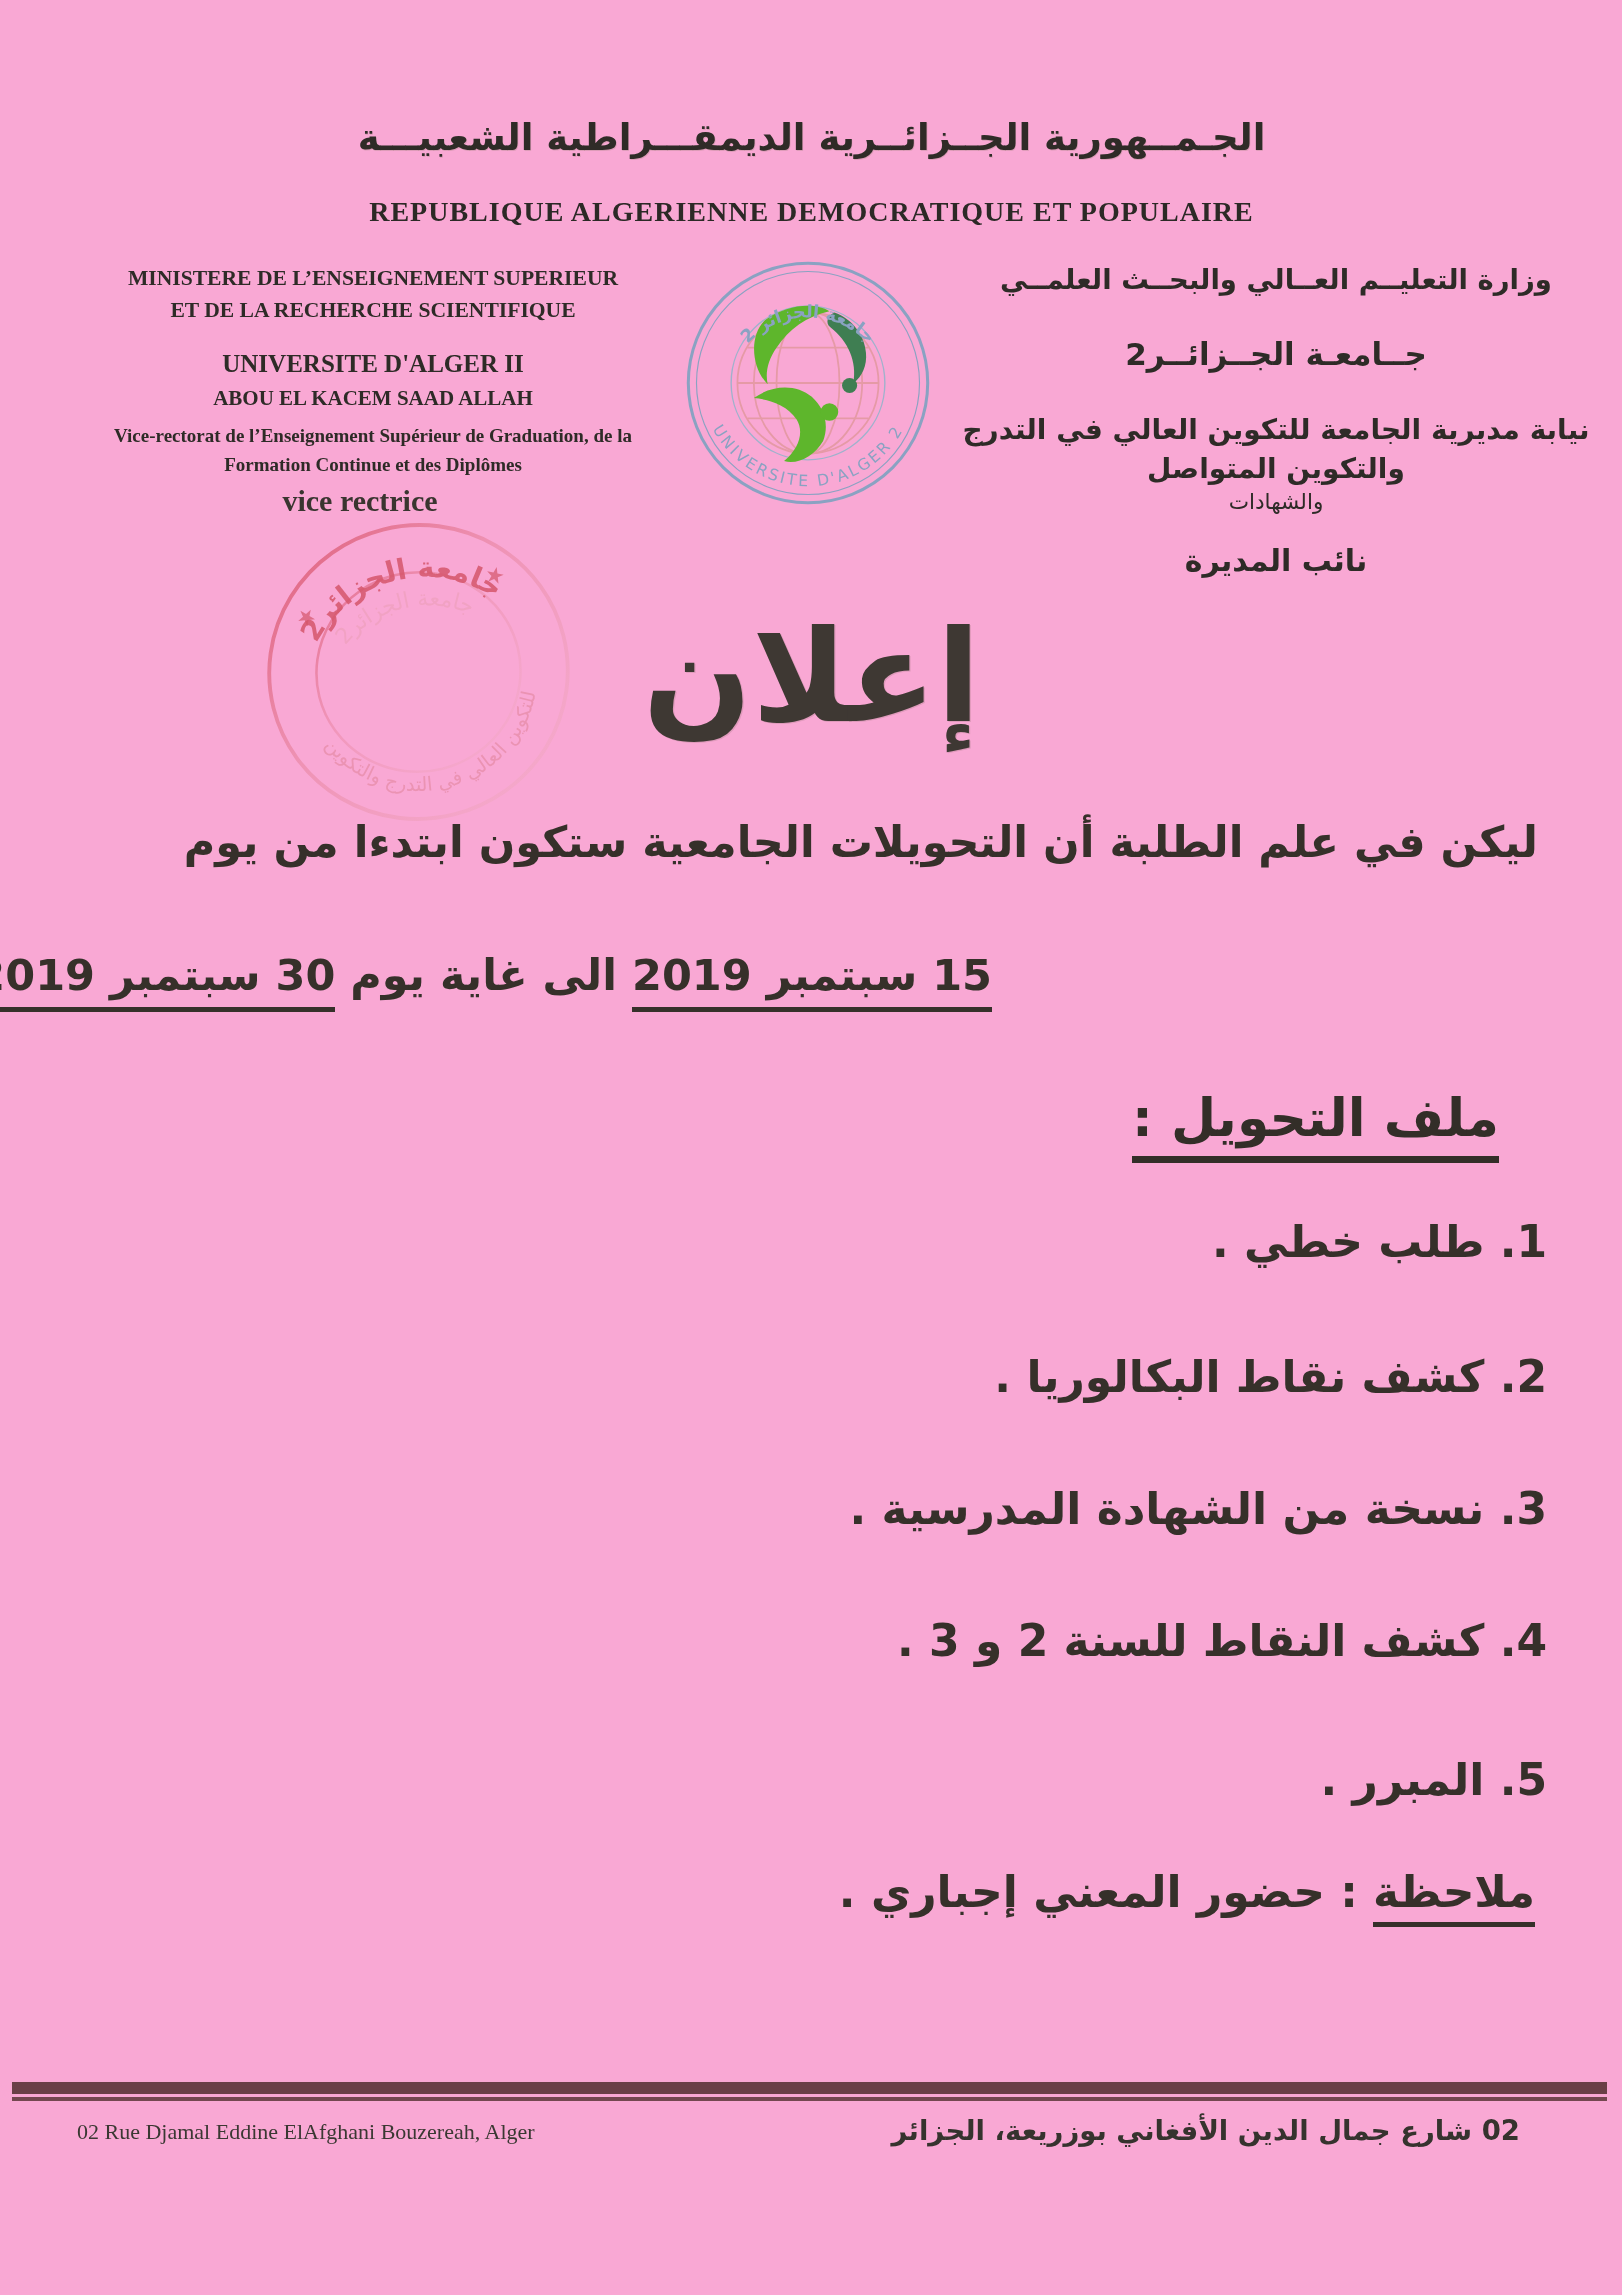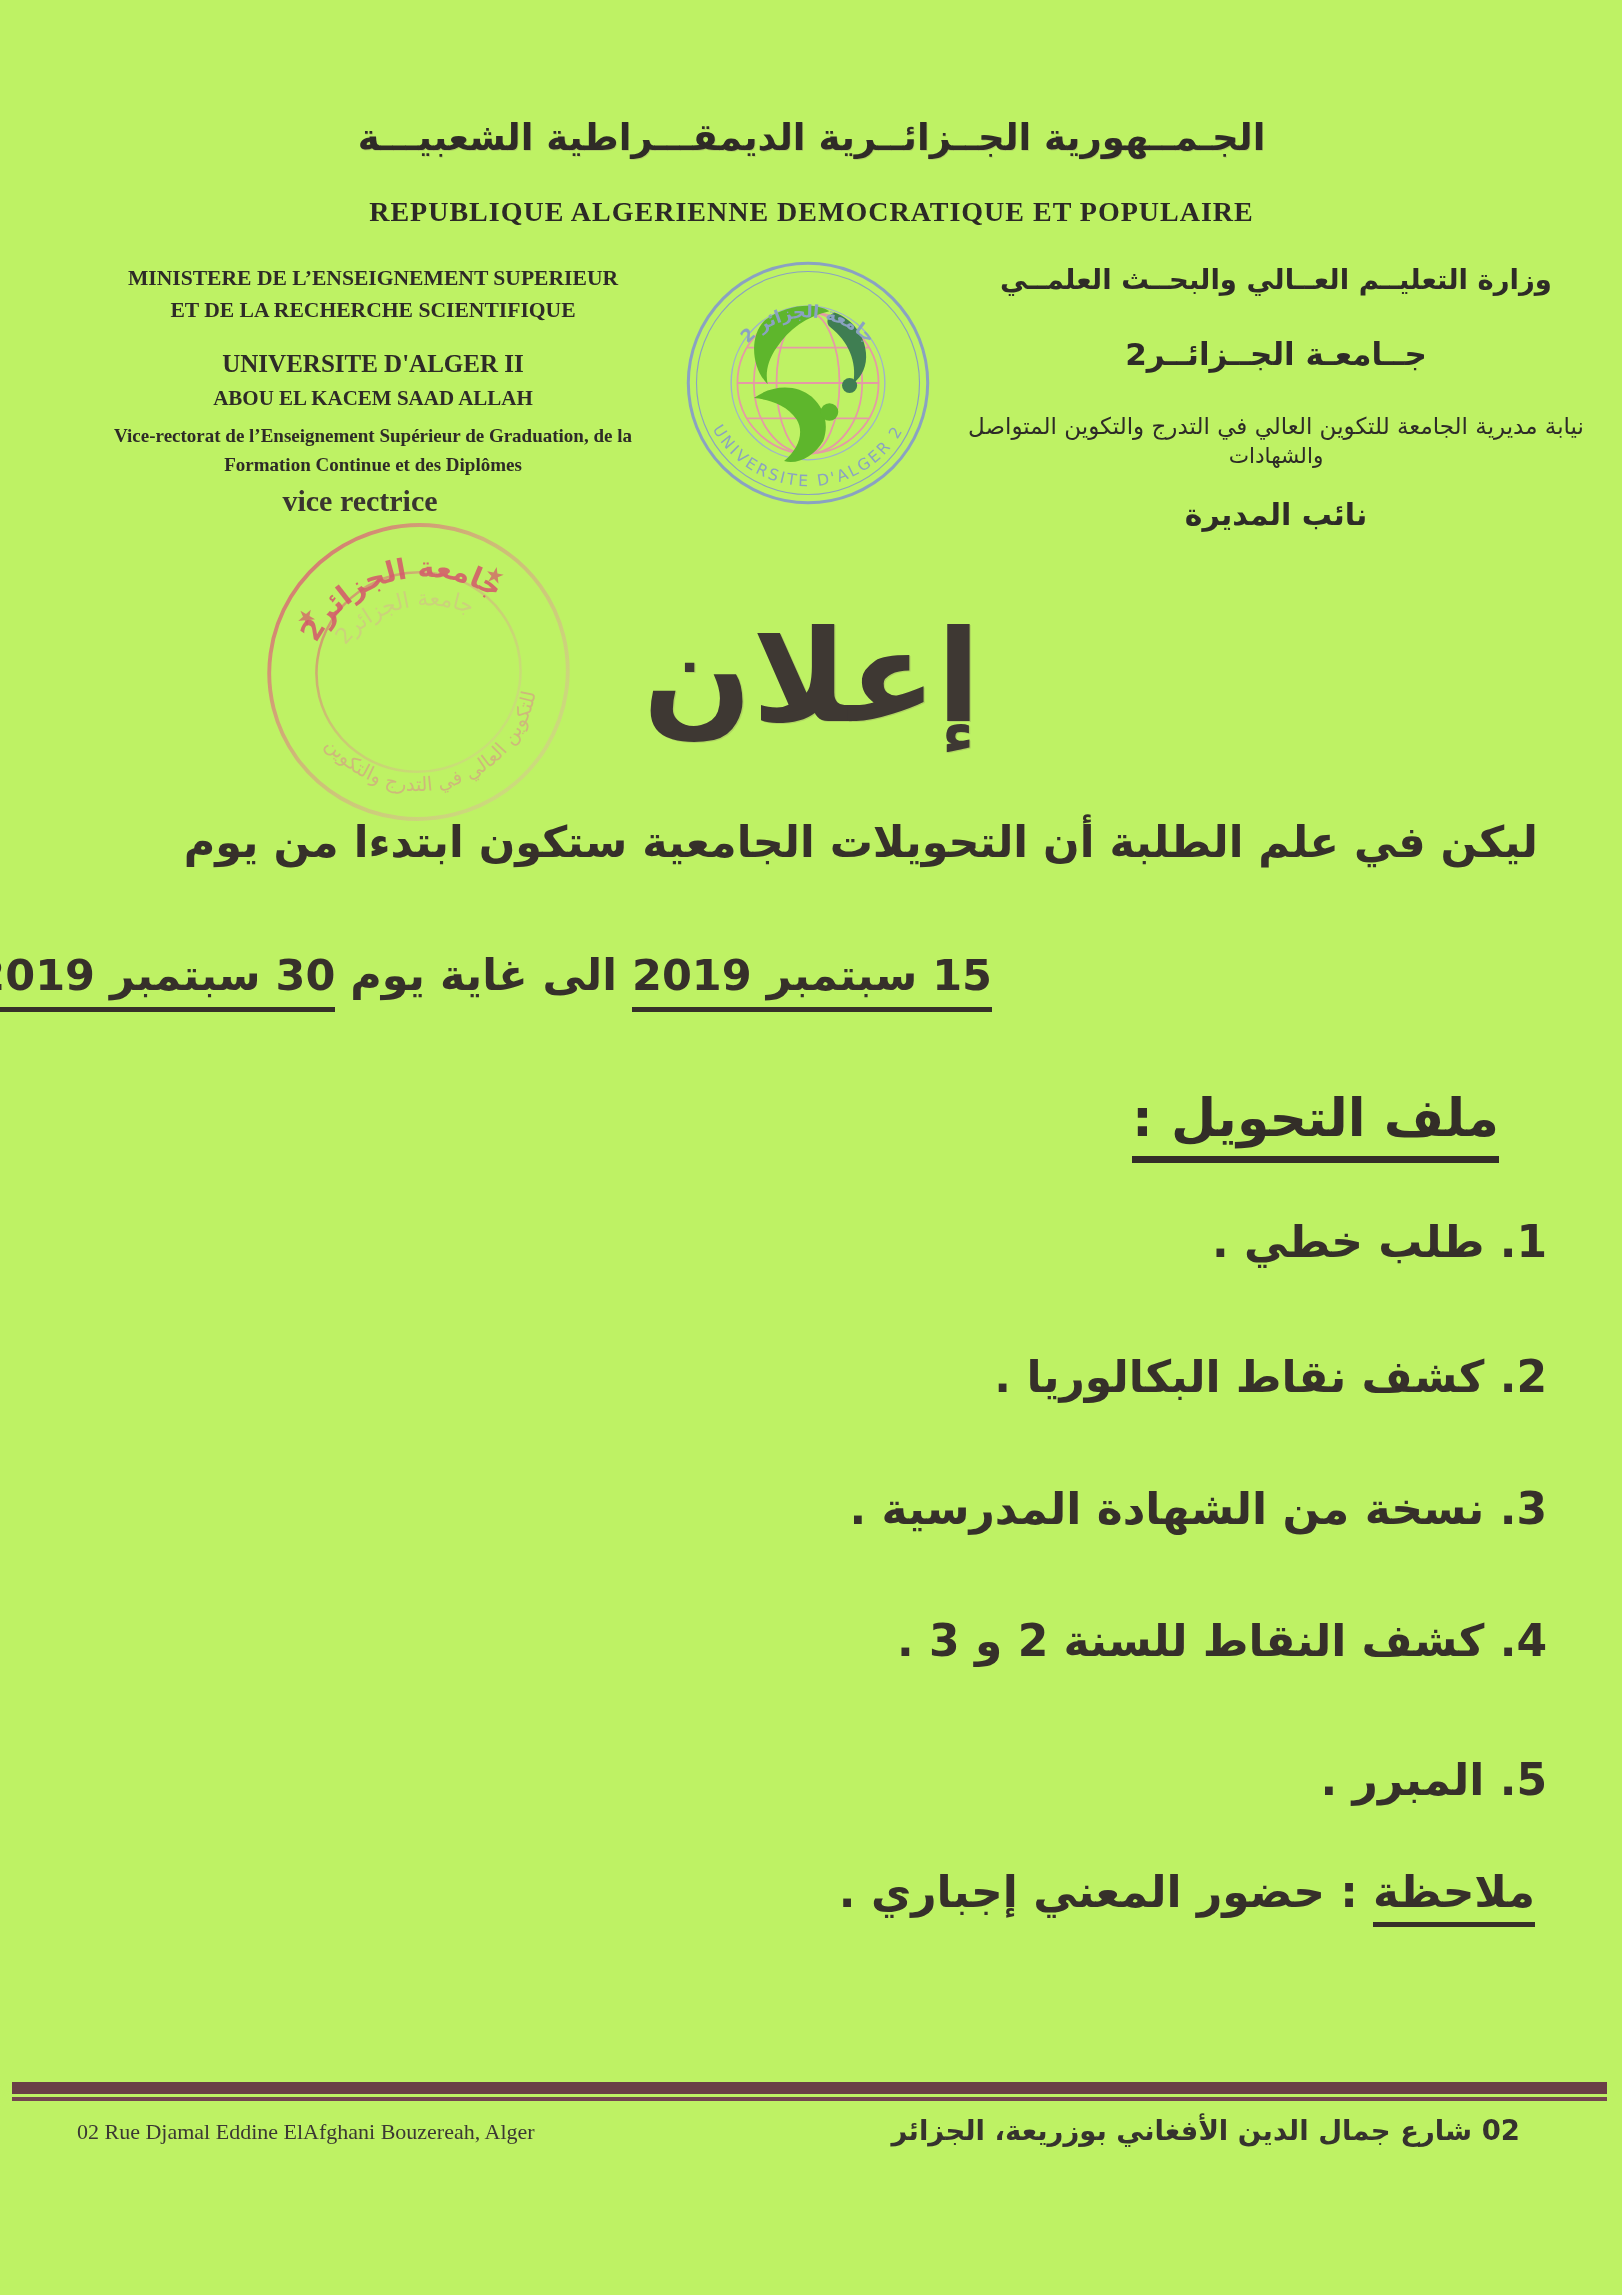--- a/index.html
+++ b/index.html
@@ -1,18 +1,18 @@
 <!DOCTYPE html>
 <html lang="ar" style="font-size:10.5px"><head>
 <meta charset="utf-8">
 <style>
   html,body{margin:0;padding:0;background:#e8e6e0;}
   .page{
     position:relative; width:1623px; height:2295px;
-    background:#bef264; overflow:hidden;
+    background:#f9a8d4; overflow:hidden;
     font-family:"DejaVu Sans", sans-serif; color:#35302b;
   }
   .serif{font-family:"Liberation Serif","DejaVu Serif",serif;}
   .ar{font-family:"DejaVu Sans",sans-serif; direction:rtl;}
   .abs{position:absolute;}
   .center{left:0;right:0;text-align:center;}
 
   .header-ar{top:116px; font-size:37px; font-weight:bold; color:#2f2b27;
     letter-spacing:0.7px; text-shadow:0.7px 0.7px 0 rgba(140,120,100,.25);}
   .header-fr{top:196px; font-size:28px; font-weight:bold; letter-spacing:1px; color:#2c2926;}
@@ -25,21 +25,21 @@
 
   .vice-rectrice{left:262px; top:484px; width:196px; text-align:center;
     font-size:30px; font-weight:bold; color:#3a3530;}
 
   .logo-box{left:682px; top:257px; width:252px; height:252px;}
 
   .right-block{left:952px; top:263px; width:648px; text-align:center; color:#2e2b27;}
   .right-block .r-min{font-size:27.5px; font-weight:bold;}
   .right-block .r-univ{font-size:31px; font-weight:bold; margin-top:41px;}
   .right-block .r-sub{font-size:25px; font-weight:bold; margin-top:19.6px;}
-  .right-block .r-dept{font-size:23px; font-weight:normal; margin-top:38px; line-height:1.4;}
+  .right-block .r-dept{font-size:28px; font-weight:bold; margin-top:38px; line-height:1.4;}
   .right-block .r-dept2{font-size:21.6px; font-weight:normal; line-height:1.3;}
   .right-block .r-dir{font-size:30px; font-weight:bold; margin-top:27px;}
 
   .stamp{left:263px; top:520px; width:311px; height:304px; transform:rotate(-14deg);}
 
   .doc-title{top:594px; font-size:128px; font-weight:bold; line-height:1.3; color:#3e3833;
     text-shadow:1.3px 1.3px 0 rgba(120,100,90,.2);}
 
   .body1{top:817px; right:85px; font-size:43px; font-weight:bold; white-space:nowrap; color:#36302a;}
   .body2{top:950px; right:631px; font-size:43px; font-weight:bold; white-space:nowrap; color:#36302a;}

